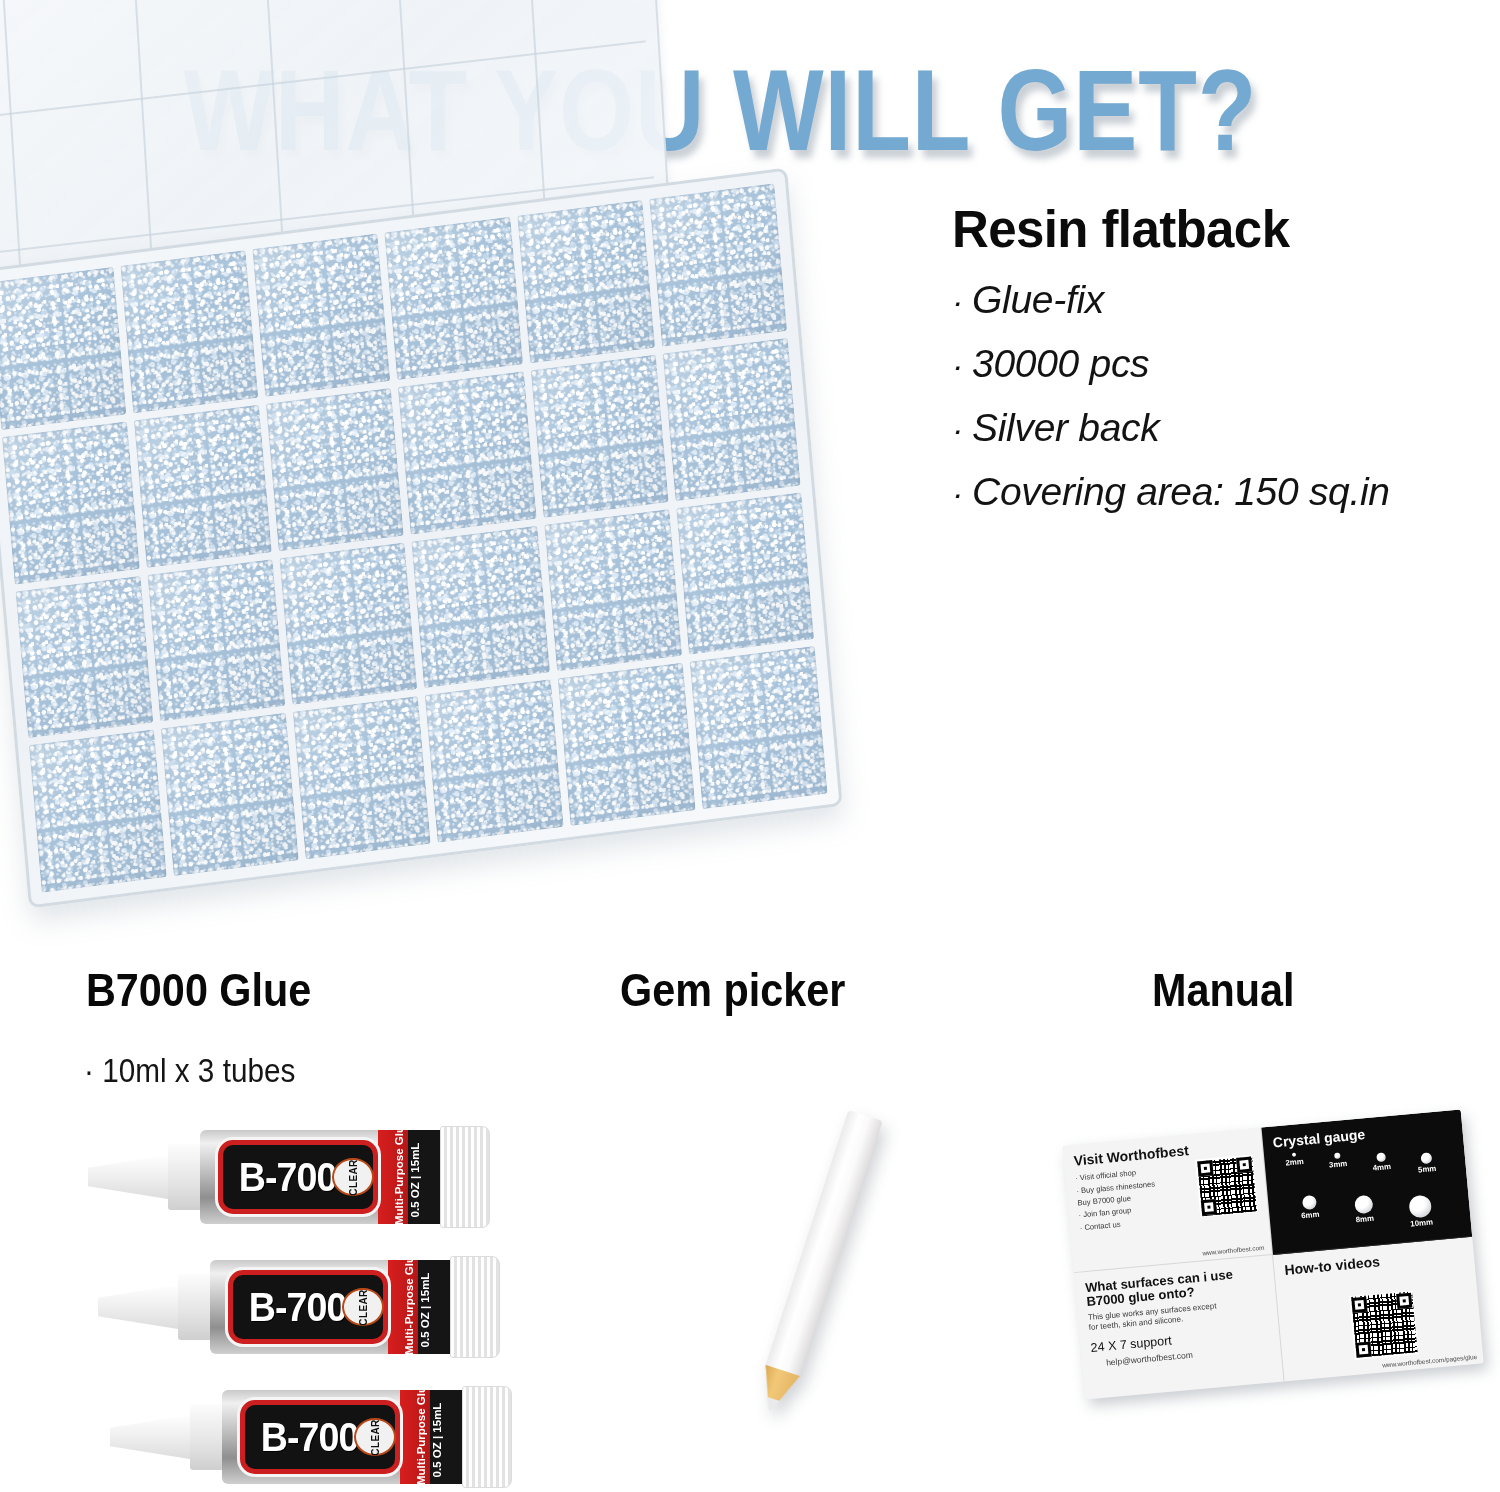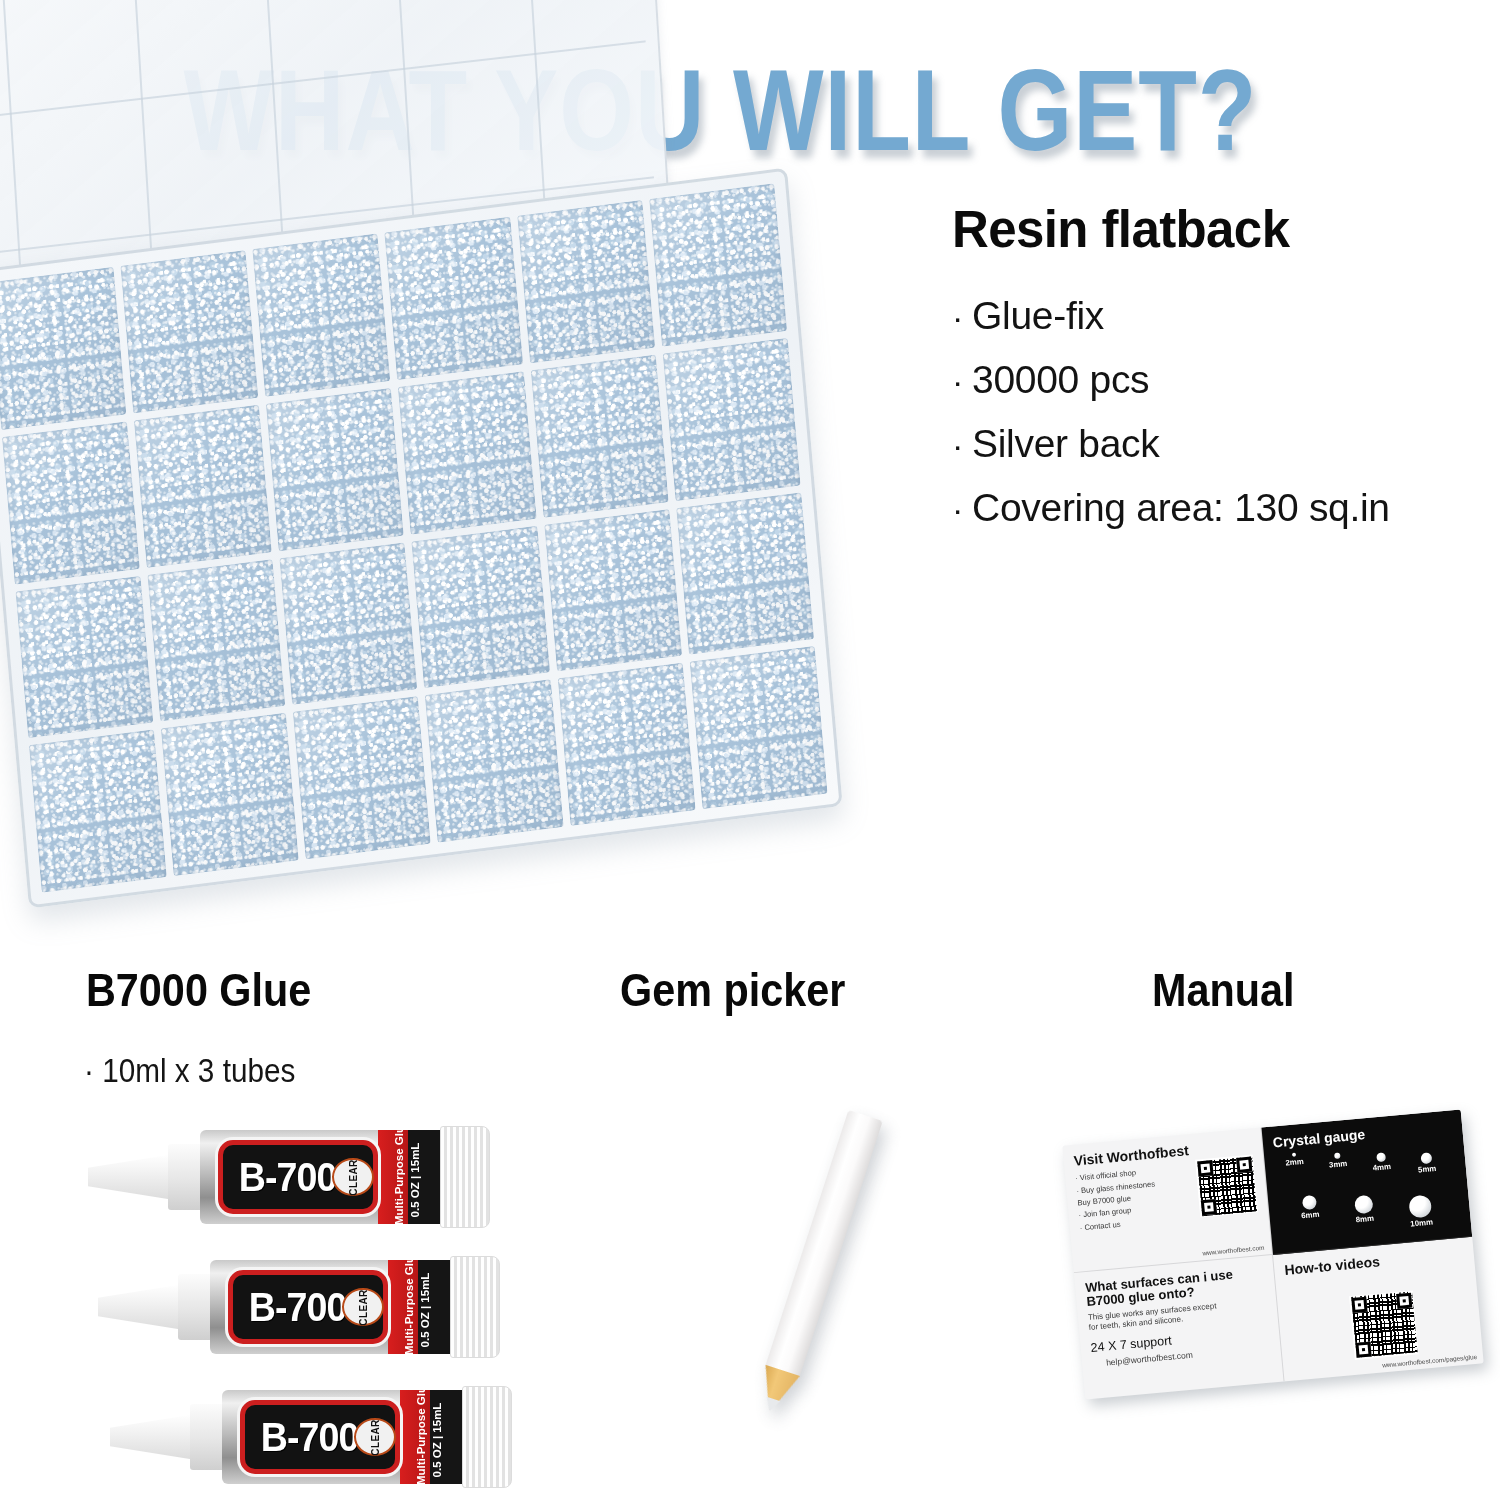--- a/index.html
+++ b/index.html
@@ -29,21 +29,21 @@
   }
 
   
   #spec-block{
     position:absolute; left:952px; top:203px; width:530px;
   }
   #spec-title{
     font-size:51px; font-weight:bold; color:#0b0b0b;
     line-height:1.06; letter-spacing:-0.6px;
   }
-  .spec-list{ margin-top:39px; list-style:none; }
+  .spec-list{ margin-top:23px; list-style:none;font-style:italic; }
   .spec-list li{
     font-size:39px; color:#131313; line-height:1.0;
     margin-bottom:25px; white-space:nowrap;
     letter-spacing:-0.3px;
   }
   .spec-list li .bullet{ color:#131313; margin-right:9px; font-size:34px; }
 
   
   #box-wrap{
     position:absolute; left:-10px; top:-20px; width:900px; height:970px;
@@ -318,21 +318,21 @@
 </div>
 
 <div id="spec-block">
   <div id="spec-title">
     <div>Resin flatback</div>
   </div>
   <ul class="spec-list">
     <li><span class="bullet">·</span><span>Glue-fix</span></li>
     <li><span class="bullet">·</span><span>30000 pcs</span></li>
     <li><span class="bullet">·</span><span>Silver back</span></li>
-    <li><span class="bullet">·</span><span>Covering area: 130 sq.in</span></li>
+    <li><span class="bullet">·</span><span>Covering area: 150 sq.in</span></li>
   </ul>
 </div>
 
 <div class="sec-head" id="head-glue">B7000 Glue</div>
 <div id="glue-sub">· 10ml x 3 tubes</div>
 <div class="sec-head" id="head-picker">Gem picker</div>
 <div class="sec-head" id="head-manual">Manual</div>
 
 <div class="tube" id="tube1">
   <div class="nozzle"></div>

